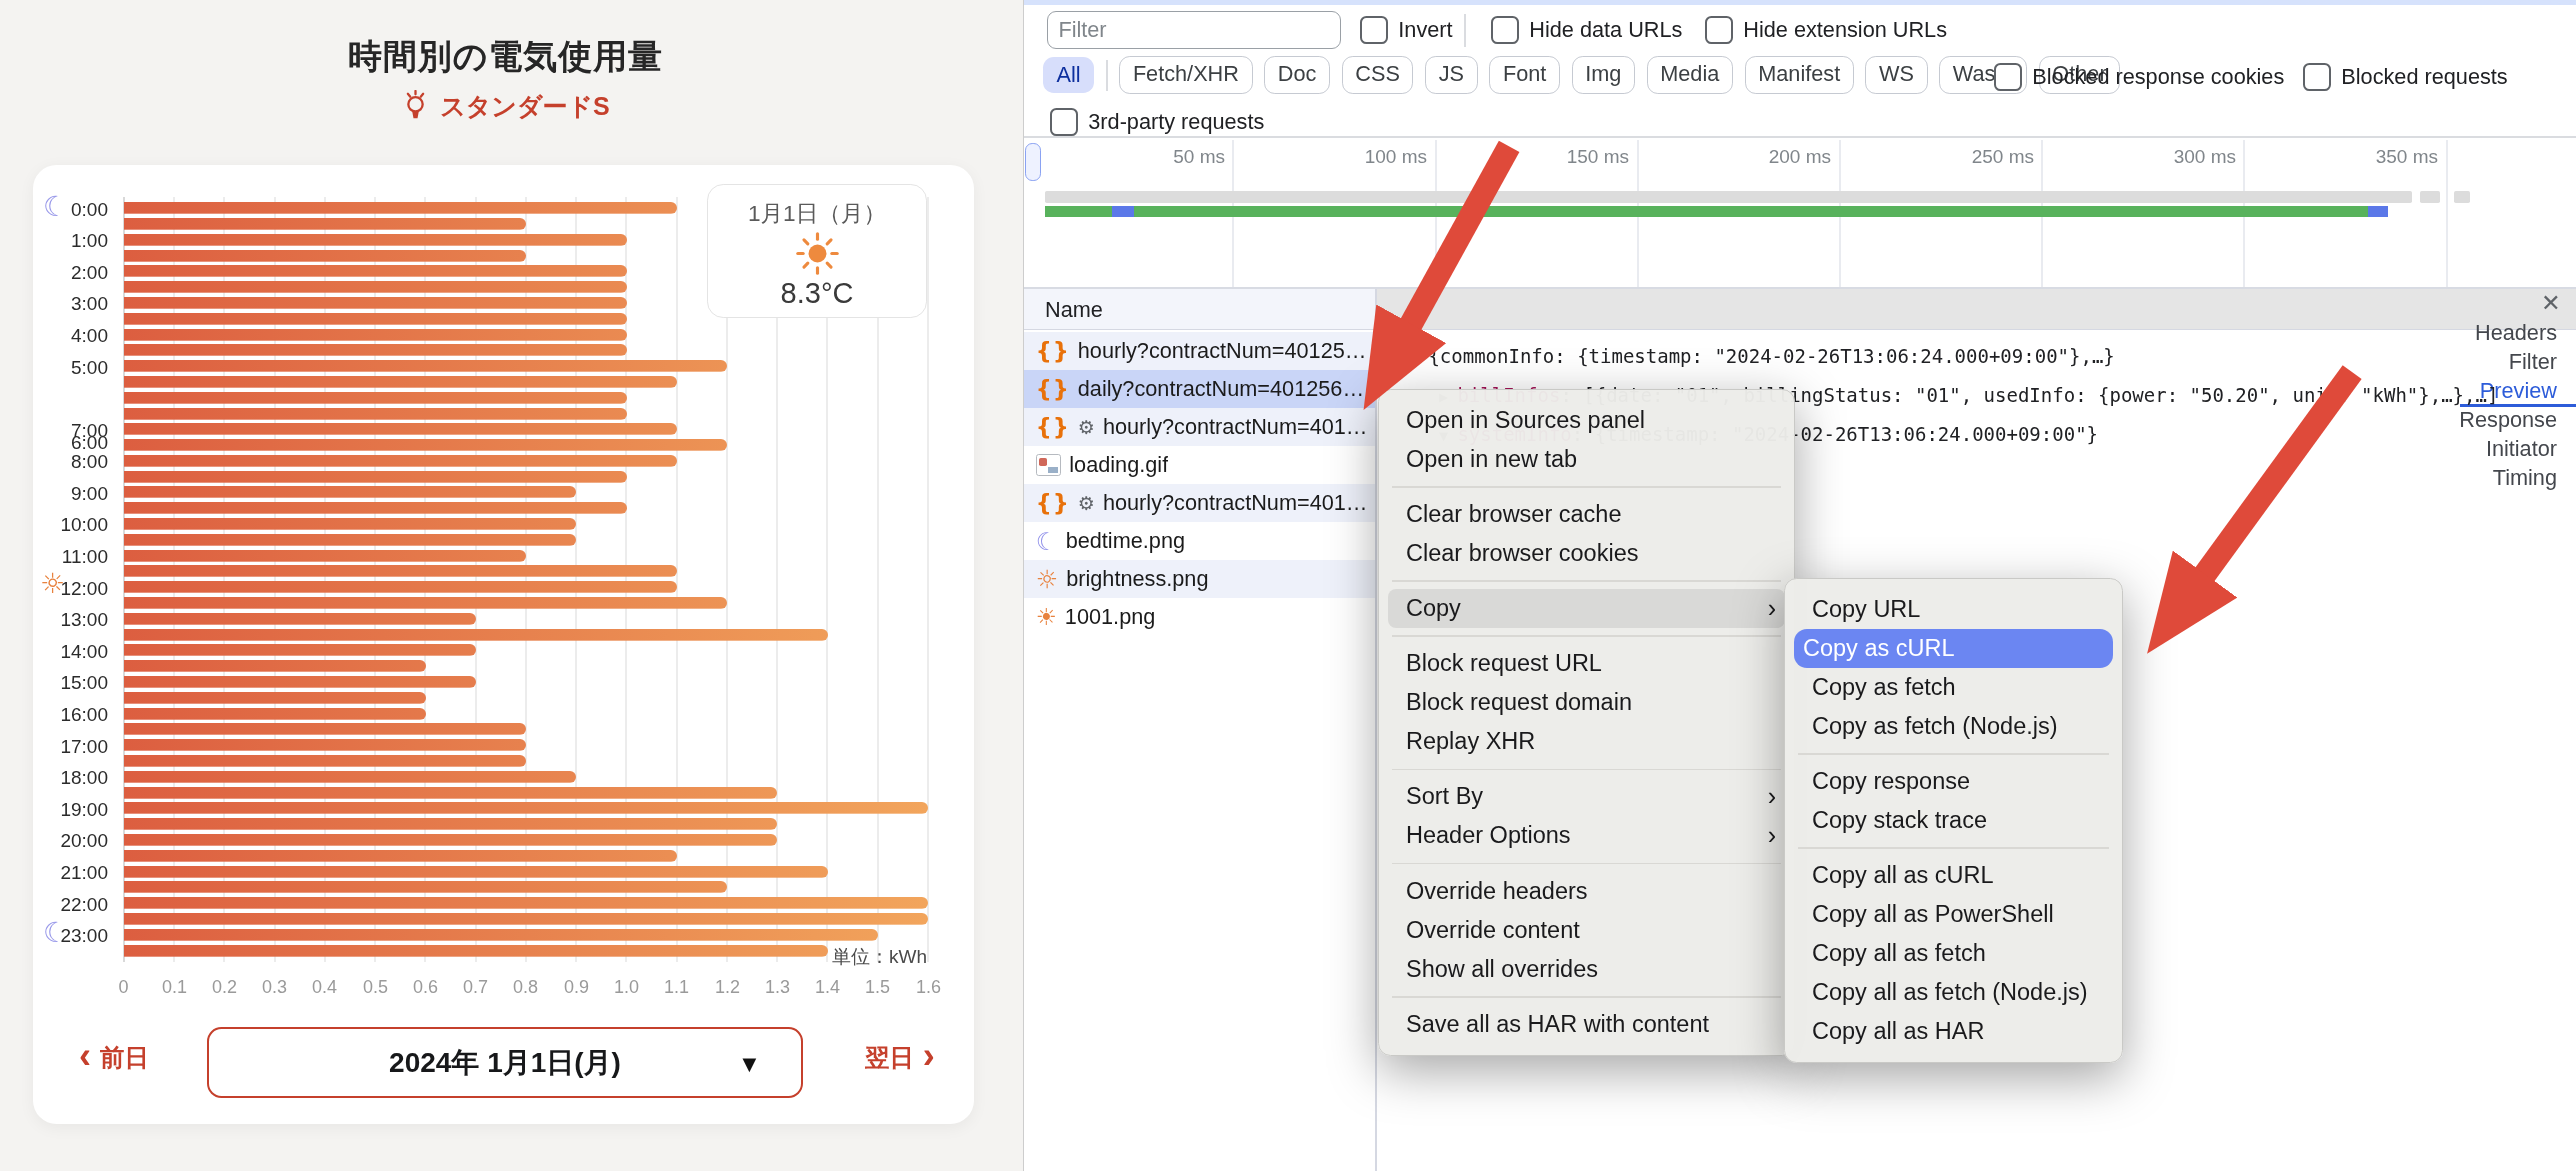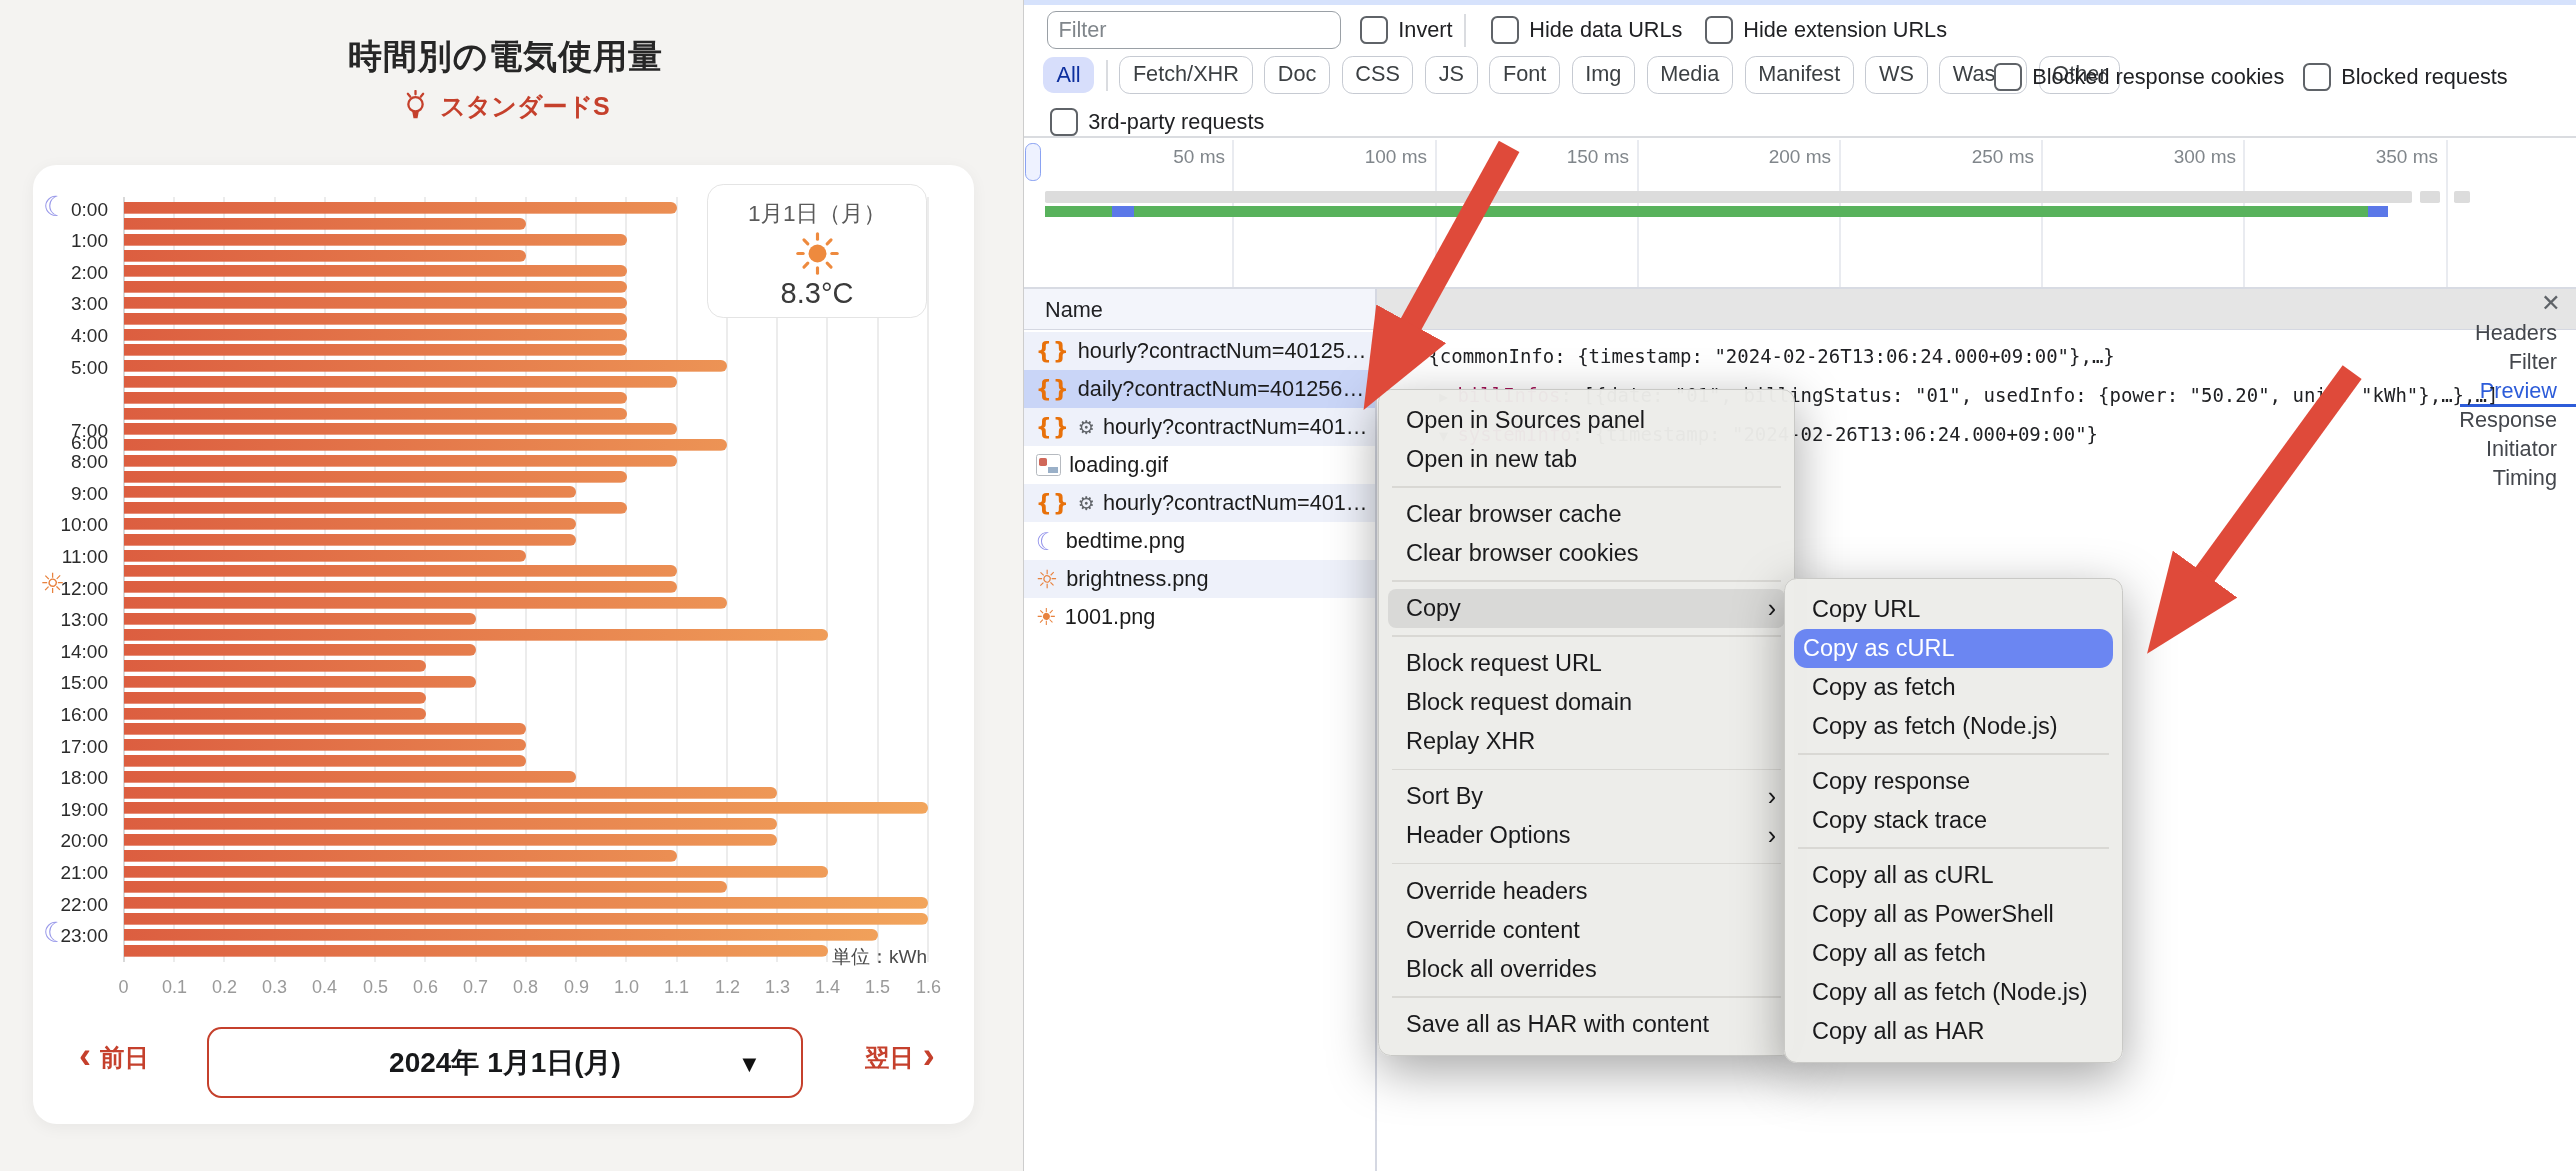--- a/index.html
+++ b/index.html
@@ -405,21 +405,21 @@
         <div class="msep"></div>
         <div class="mi">Block request URL</div>
         <div class="mi">Block request domain</div>
         <div class="mi">Replay XHR</div>
         <div class="msep"></div>
         <div class="mi">Sort By<span class="sub-arr">›</span></div>
         <div class="mi">Header Options<span class="sub-arr">›</span></div>
         <div class="msep"></div>
         <div class="mi">Override headers</div>
         <div class="mi">Override content</div>
-        <div class="mi">Block all overrides</div>
+        <div class="mi">Show all overrides</div>
         <div class="msep"></div>
         <div class="mi">Save all as HAR with content</div>
       </div>
     <div id="copy-submenu" class="menu">
         <div class="mi">Copy URL</div>
         <div class="mi hl-blue">Copy as cURL</div>
         <div class="mi">Copy as fetch</div>
         <div class="mi">Copy as fetch (Node.js)</div>
         <div class="msep"></div>
         <div class="mi">Copy response</div>

